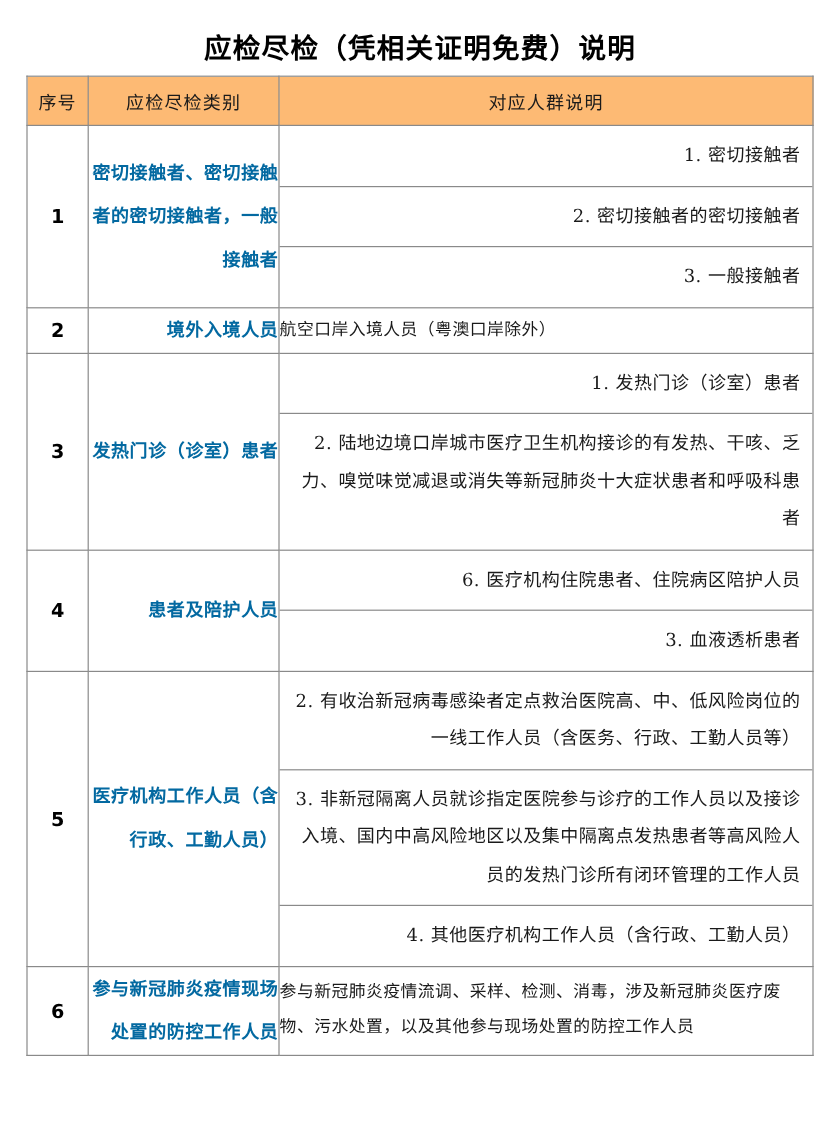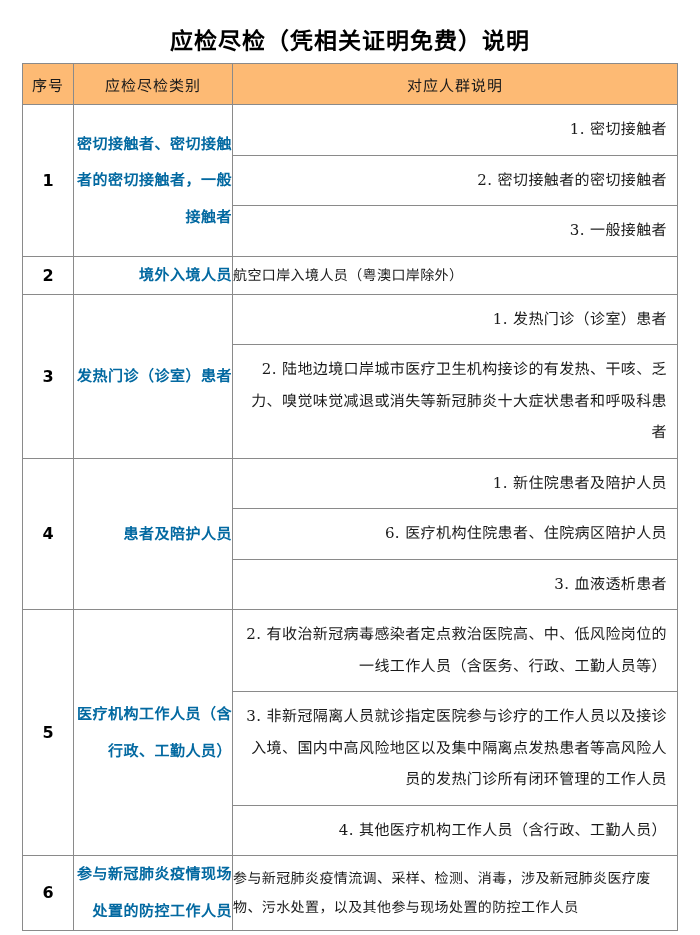--- a/index.html
+++ b/index.html
@@ -193,23 +193,20 @@
               </table>
             </td>
           </tr>
           <tr>
             <td class="num">4</td>
             <td class="cat">患者及陪护人员</td>
             <td class="desc">
               <table class="sub">
                 <tbody>
                   <tr>
-                    <td>1. 新住院患者及陪护人员</td>
-                  </tr>
-                  <tr>
                     <td>6. 医疗机构住院患者、住院病区陪护人员</td>
                   </tr>
                   <tr>
                     <td>3. 血液透析患者</td>
                   </tr>
                 </tbody>
               </table>
             </td>
           </tr>
           <tr>

